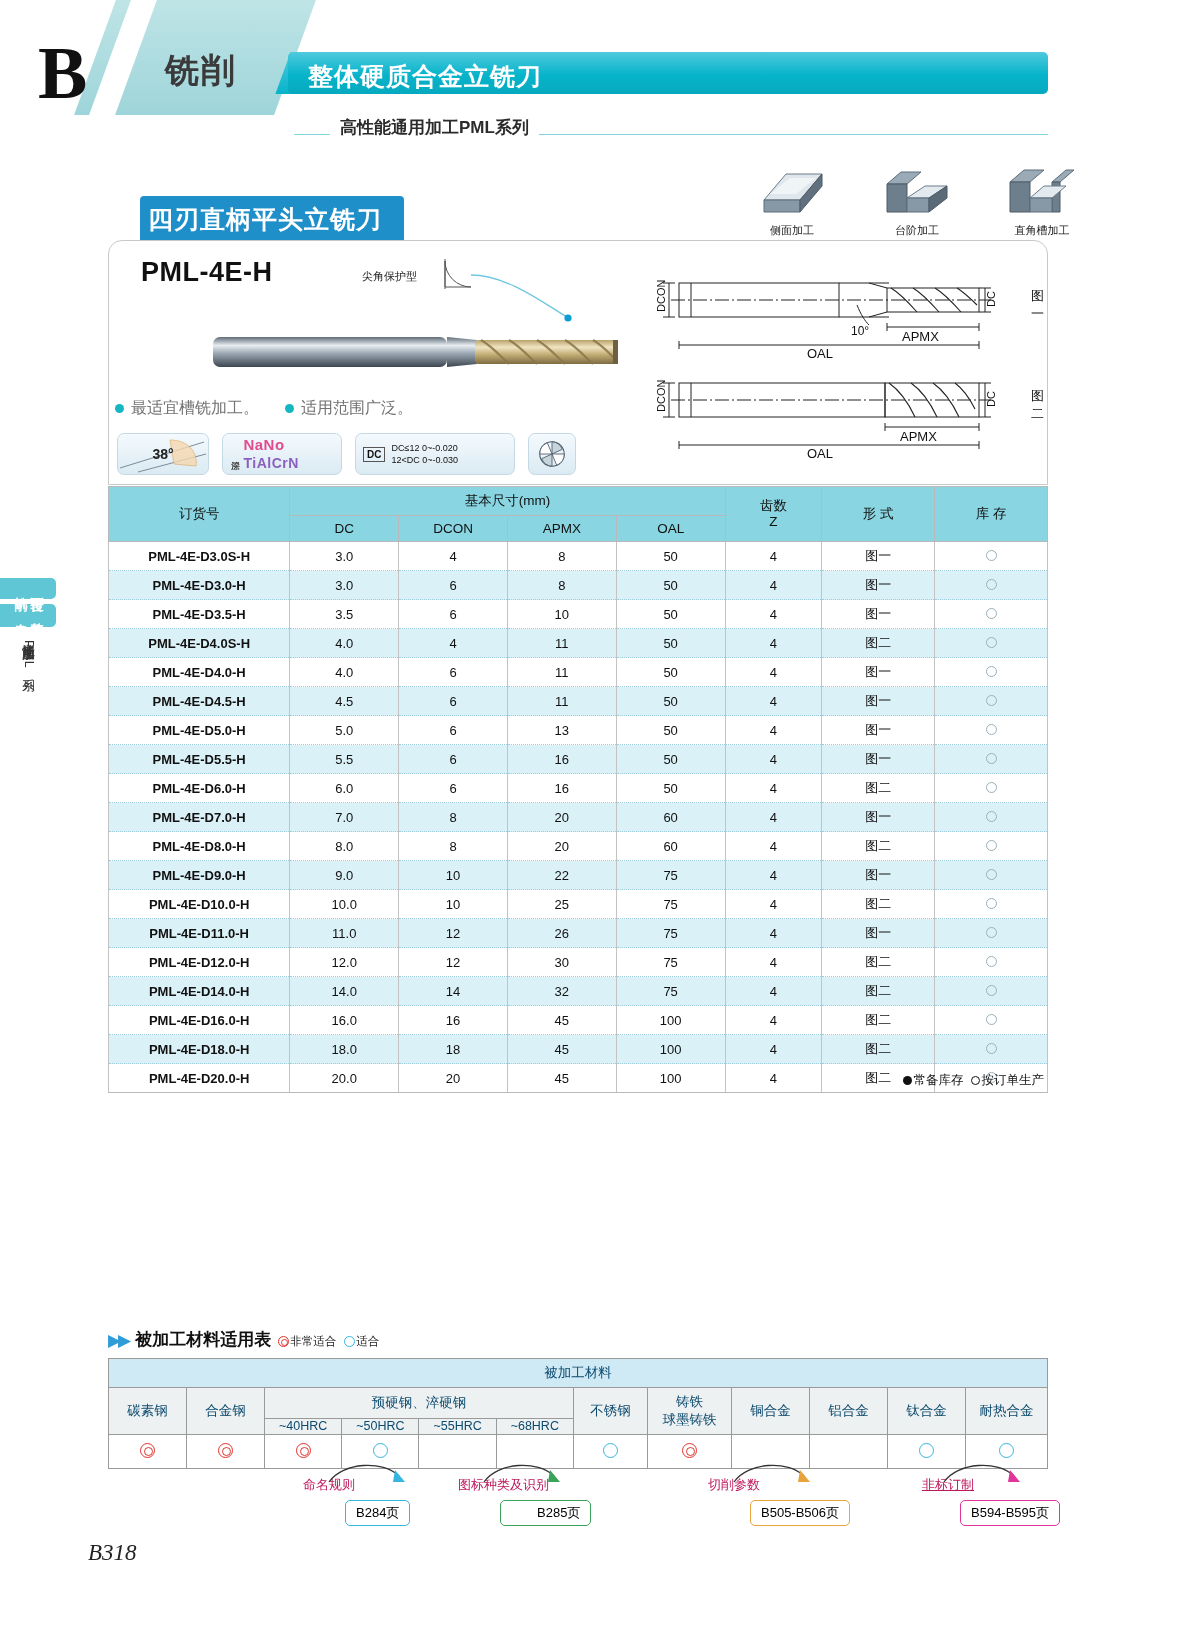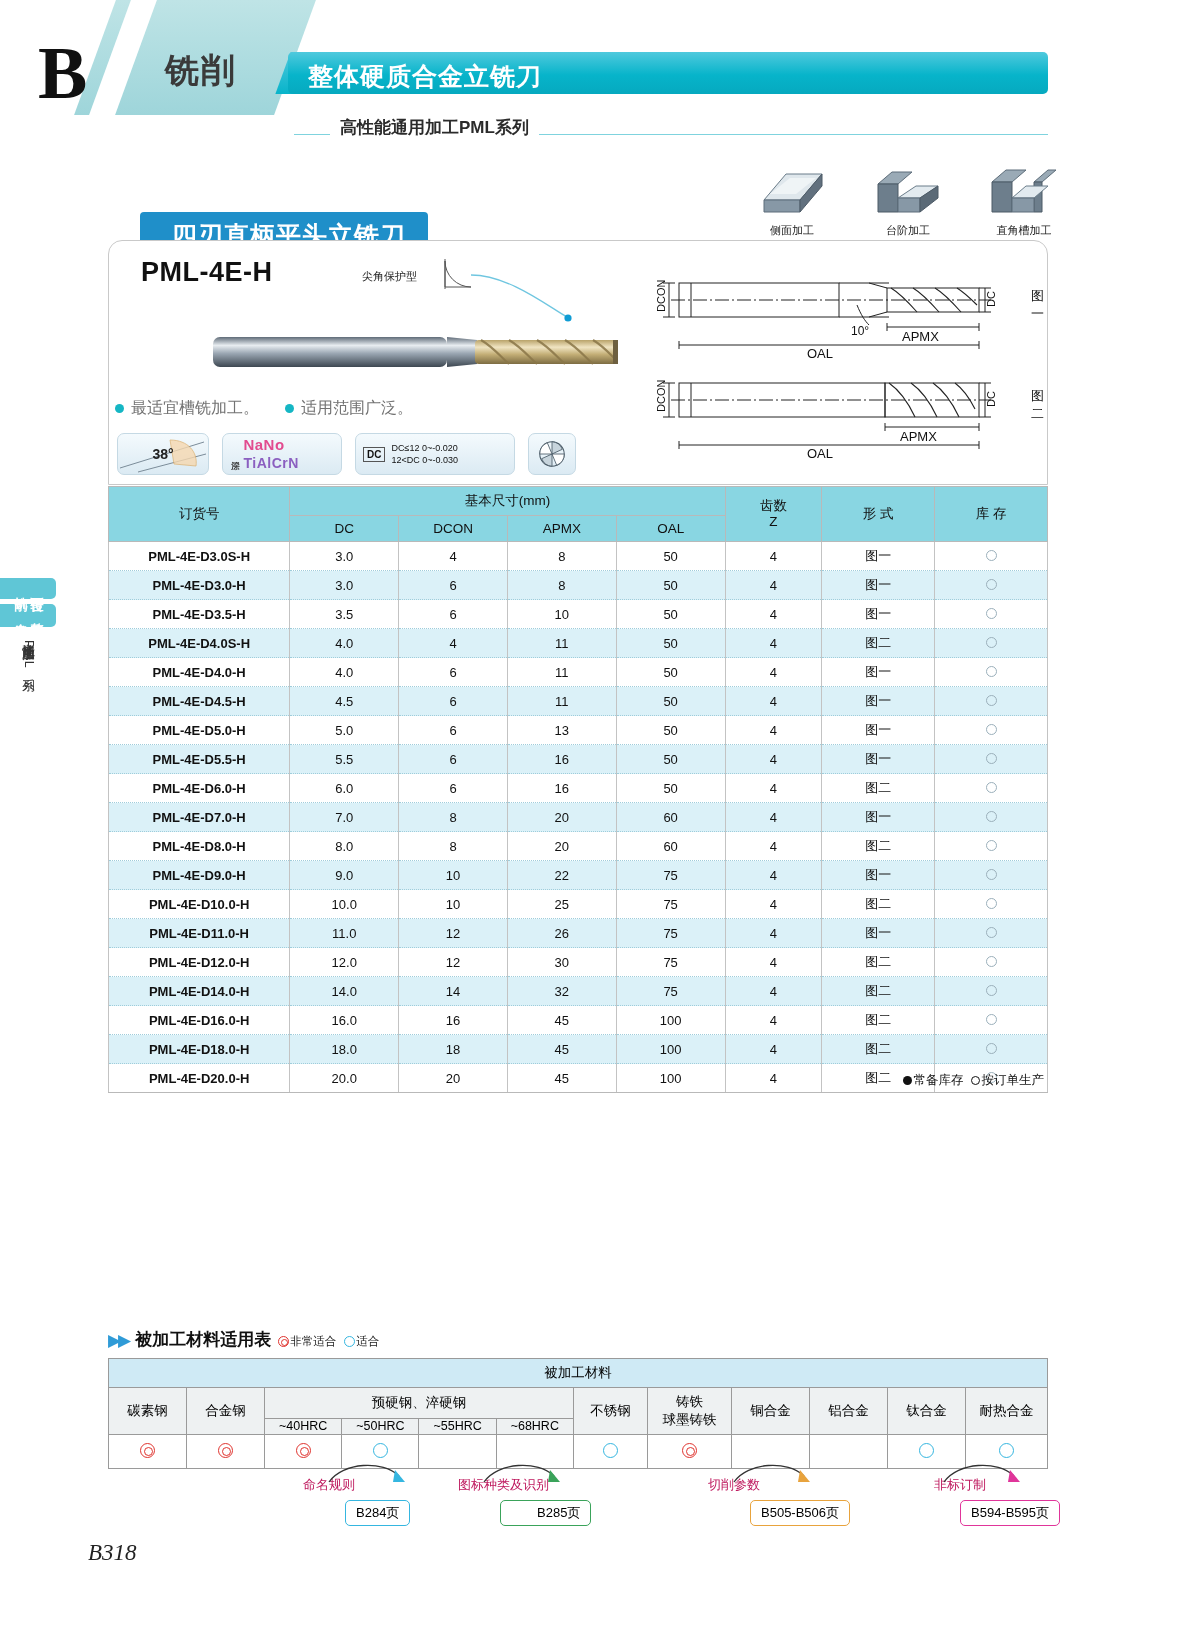--- a/index.html
+++ b/index.html
@@ -55,31 +55,31 @@
     position: absolute; left: 294px; top: 134px;
     width: 754px; height: 1px; background: #7fd3de;
   }
   .hdr-sub {
     position: absolute; left: 330px; top: 116px;
     background: #fff; padding: 0 10px;
     font-size: 17px; font-weight: bold; color: #2b2b2b;
   }
 
   
-  .proc-icons { position: absolute; left: 748px; top: 158px; display: flex; gap: 28px; }
+  .proc-icons { position: absolute; left: 748px; top: 158px; display: flex; gap: 37px; }
   .proc-item { width: 88px; text-align: center; }
   .proc-art { height: 62px; display: flex; align-items: flex-end; justify-content: center; }
   .proc-label { font-size: 11px; color: #222; margin-top: 3px; }
 
   
   .prod-title {
-    position: absolute; left: 140px; top: 212px;
+    position: absolute; left: 140px; top: 196px;
     background: #1f8fc9; color: #fff;
     font-size: 25px; font-weight: bold;
-    padding: 7px 22px 9px 32px;
+    padding: 7px 22px 9px 8px;
     border-radius: 4px 4px 0 0;
     letter-spacing: 1px;
   }
   .card {
     position: absolute; left: 108px; top: 240px;
     width: 940px; height: 245px;
     border: 1px solid #c9c9c9;
     border-radius: 14px 14px 0 0;
     background: #fff;
   }
@@ -179,21 +179,21 @@
   .sym-sgl {
     display:inline-block; width:11px; height:11px; border:1.4px solid #35b6e0; border-radius:50%;
     vertical-align: middle; margin-right: 1px; margin-left: 5px;
   }
 
   .ttable {
     position: absolute; left: 108px; top: 1358px; width: 940px;
     border-collapse: collapse; font-size: 13px;
   }
   .ttable th, .ttable td {
-    border: 1px solid #9a9a9a; text-align: center; color: #000000; font-weight: normal;
+    border: 1px solid #9a9a9a; text-align: center; color: #0c4a6e; font-weight: normal;
   }
   .ttable th.band { background: #cfeaf5; padding: 5px; font-size: 13.5px; }
   .ttable th.sub { background: #eef1f2; padding: 5px 2px; font-size: 13.5px; }
   .ttable th.sub2 { background: #eef1f2; padding: 0 2px; font-size: 12.5px; }
   .ttable td.val { height: 34px; background: #fff; }
   .cell-dbl {
     display:inline-block; width:15px; height:15px; border:1.6px solid #e0342f; border-radius:50%;
     position: relative;
   }
   .cell-dbl::after{ content:""; position:absolute; left:3px; top:3px; width:7px; height:7px; border:1.4px solid #e0342f; border-radius:50%; }
@@ -697,16 +697,16 @@
         <path d="M4,22 C18,2 58,0 74,16" fill="none" stroke="#333" stroke-width="1.3"></path>
         <polygon points="70,10 80,22 68,22" fill="#3aa35a"></polygon>
       </svg><div class="flink-label" style="margin-left: 0px;">图标种类及识别</div><div class="flink-pill" style="border: 1px solid rgb(58, 163, 90); margin-left: 42px; margin-top: 6px; padding-left: 36px;">B285页</div></div>
     <div class="flink" style="left: 600px; top: 0px;"><svg width="120" height="26" viewBox="0 0 120 26" style="position: absolute; left: 22px; top: -16px;">
         <path d="M4,22 C18,2 58,0 74,16" fill="none" stroke="#333" stroke-width="1.3"></path>
         <polygon points="70,10 80,22 68,22" fill="#e8a33d"></polygon>
       </svg><div class="flink-label" style="margin-left: 0px;">切削参数</div><div class="flink-pill" style="border: 1px solid rgb(232, 163, 61); margin-left: 42px; margin-top: 6px;">B505-B506页</div></div>
     <div class="flink" style="left: 810px; top: 0px;"><svg width="120" height="26" viewBox="0 0 120 26" style="position: absolute; left: 22px; top: -16px;">
         <path d="M4,22 C18,2 58,0 74,16" fill="none" stroke="#333" stroke-width="1.3"></path>
         <polygon points="70,10 80,22 68,22" fill="#e0359a"></polygon>
-      </svg><div class="flink-label" style="margin-left: 16px;">非标订制</div><div class="flink-pill" style="border: 1px solid rgb(224, 53, 154); margin-left: 42px; margin-top: 6px;">B594-B595页</div></div>
+      </svg><div class="flink-label" style="margin-left: 4px; text-decoration: underline;">非标订制</div><div class="flink-pill" style="border: 1px solid rgb(224, 53, 154); margin-left: 42px; margin-top: 6px;">B594-B595页</div></div>
   </div>
 
 <div class="page-no">B318</div>
 
 </body></html>

